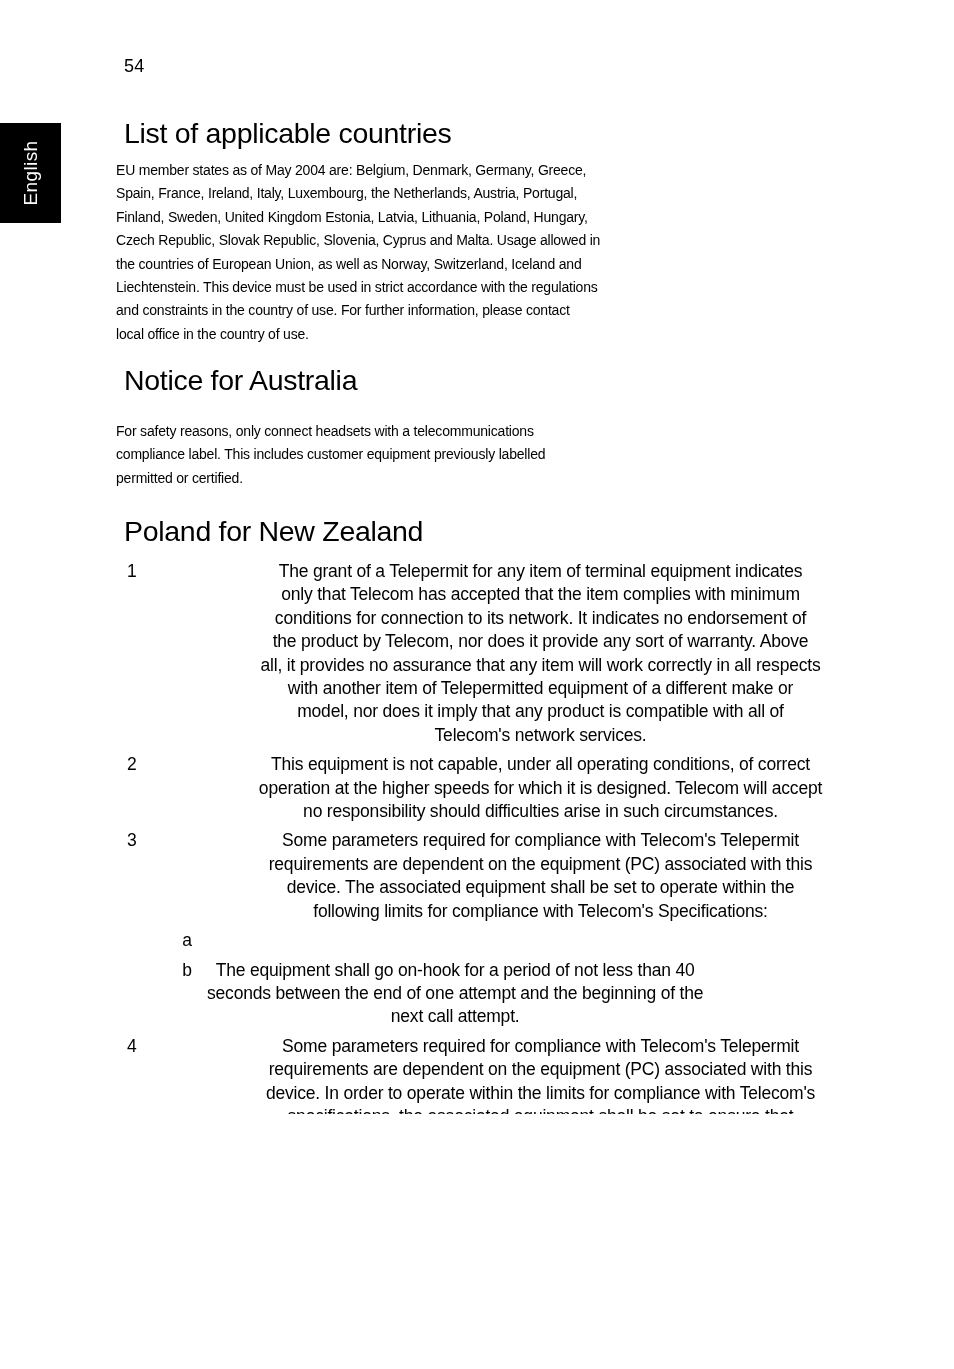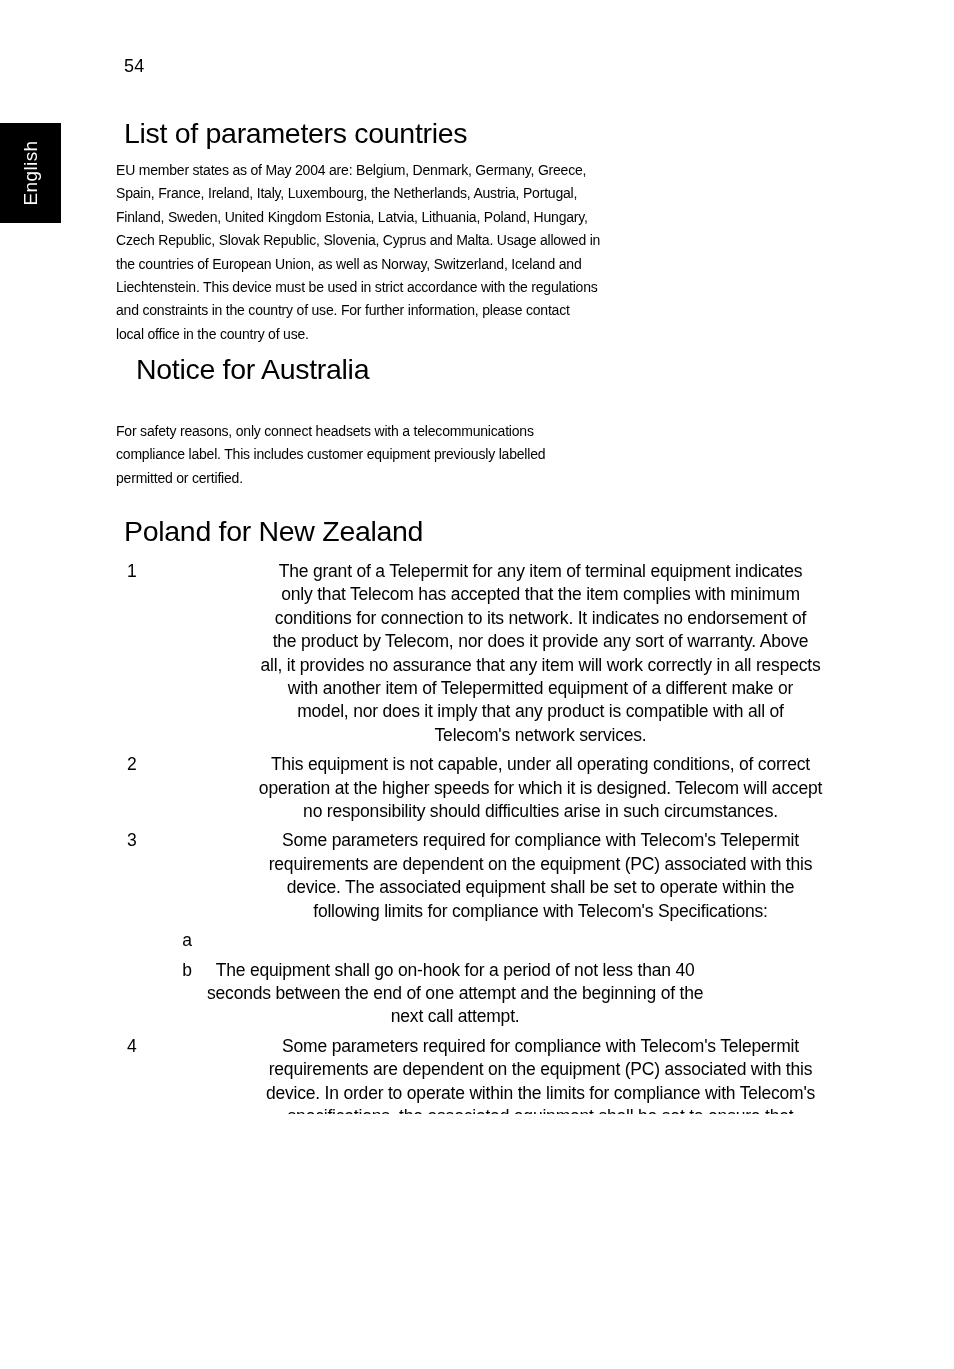--- a/index.html
+++ b/index.html
@@ -55,21 +55,21 @@
   .body-text {
     position: absolute;
     left: 116px;
     width: 760px;
     font-size: 14px;
     line-height: 23.4px;
     letter-spacing: -0.2px;
     white-space: pre;
   }
   #countries-paragraph { top: 159px; }
-  #australia-heading   { top: 350px; margin-left: 12px; }
+  #australia-heading   { top: 361px; }
   #australia-paragraph { top: 420px; }
   #countries-heading   { top: 114px; }
   #nz-heading          { top: 512px; }
   .nz-list {
     position: absolute;
     left: 124px;
     top: 560px;
     width: 790px;
     font-size: 17.5px;
     line-height: 23.4px;
@@ -102,21 +102,21 @@
 <body>
 
 <div class="page">
 
   <div class="pagenum">54</div>
 
   <div class="lang-tab">
     <span class="vert">English</span>
   </div>
 
-  <h1 class="h-major" id="countries-heading">List of parameters countries</h1>
+  <h1 class="h-major" id="countries-heading">List of applicable countries</h1>
 
   <div class="body-text" id="countries-paragraph">EU member states as of May 2004 are: Belgium, Denmark, Germany, Greece,
 Spain, France, Ireland, Italy, Luxembourg, the Netherlands, Austria, Portugal,
 Finland, Sweden, United Kingdom Estonia, Latvia, Lithuania, Poland, Hungary,
 Czech Republic, Slovak Republic, Slovenia, Cyprus and Malta. Usage allowed in
 the countries of European Union, as well as Norway, Switzerland, Iceland and
 Liechtenstein. This device must be used in strict accordance with the regulations
 and constraints in the country of use. For further information, please contact
 local office in the country of use.</div>
 

